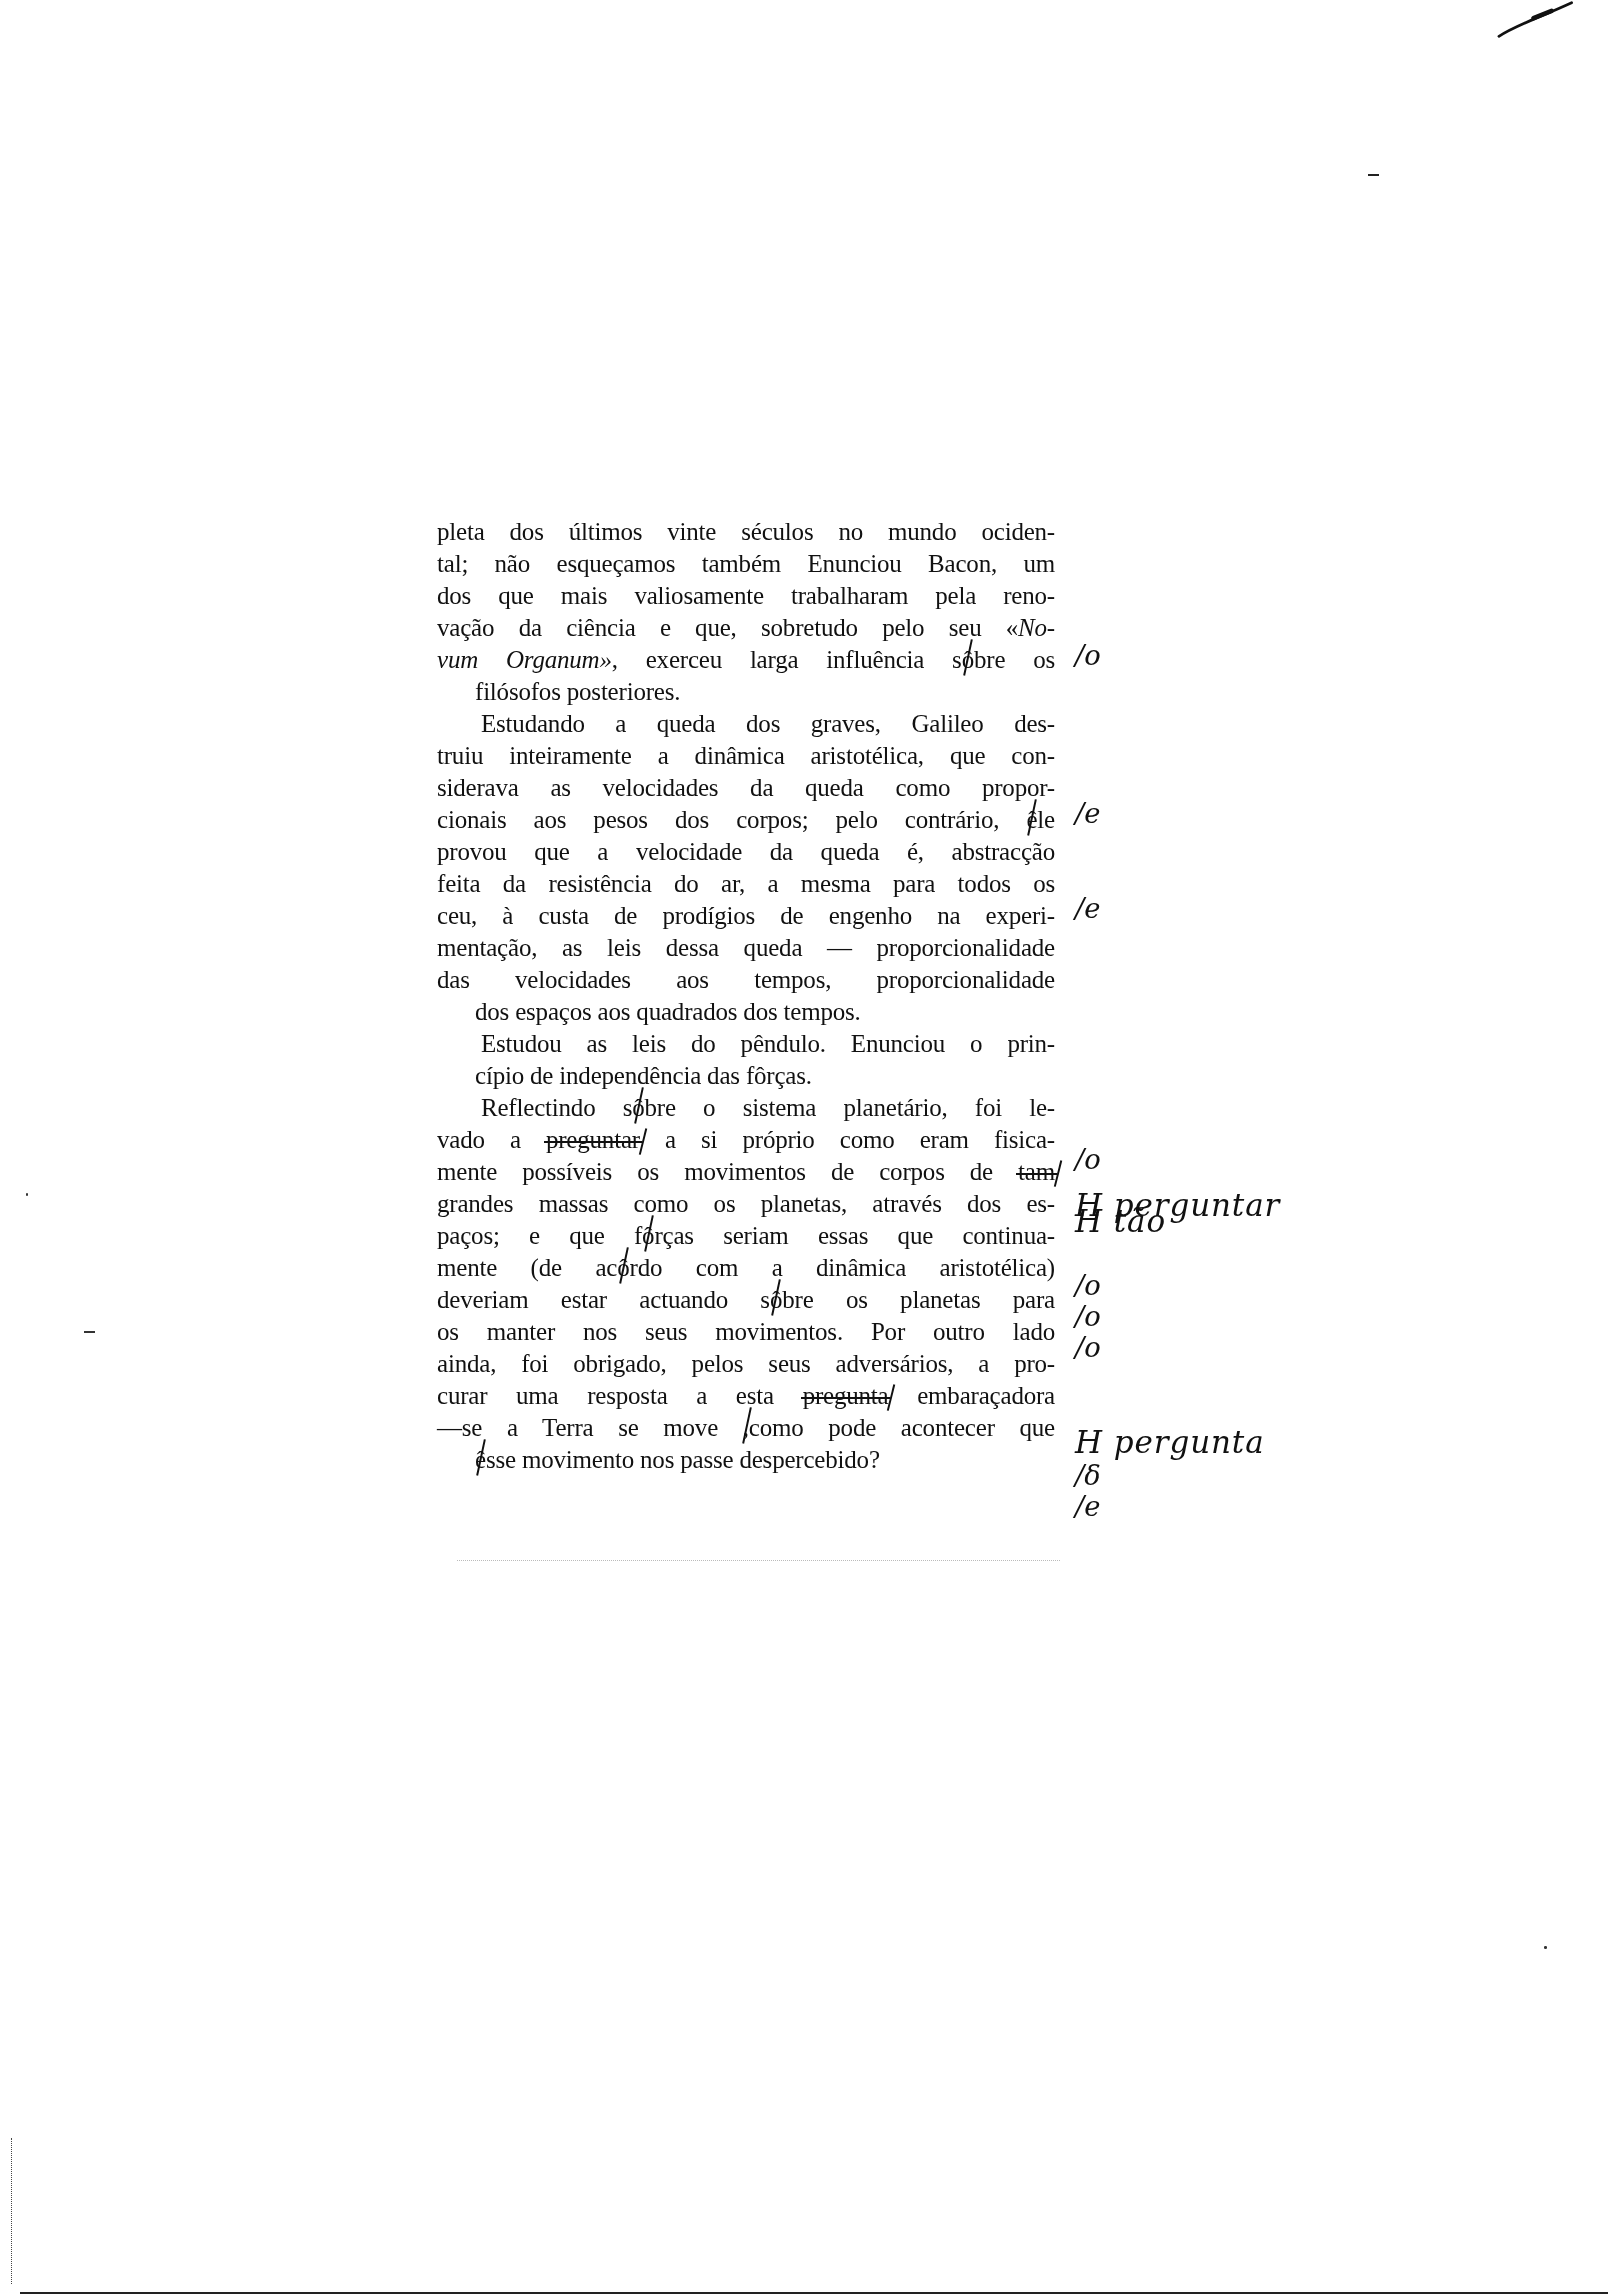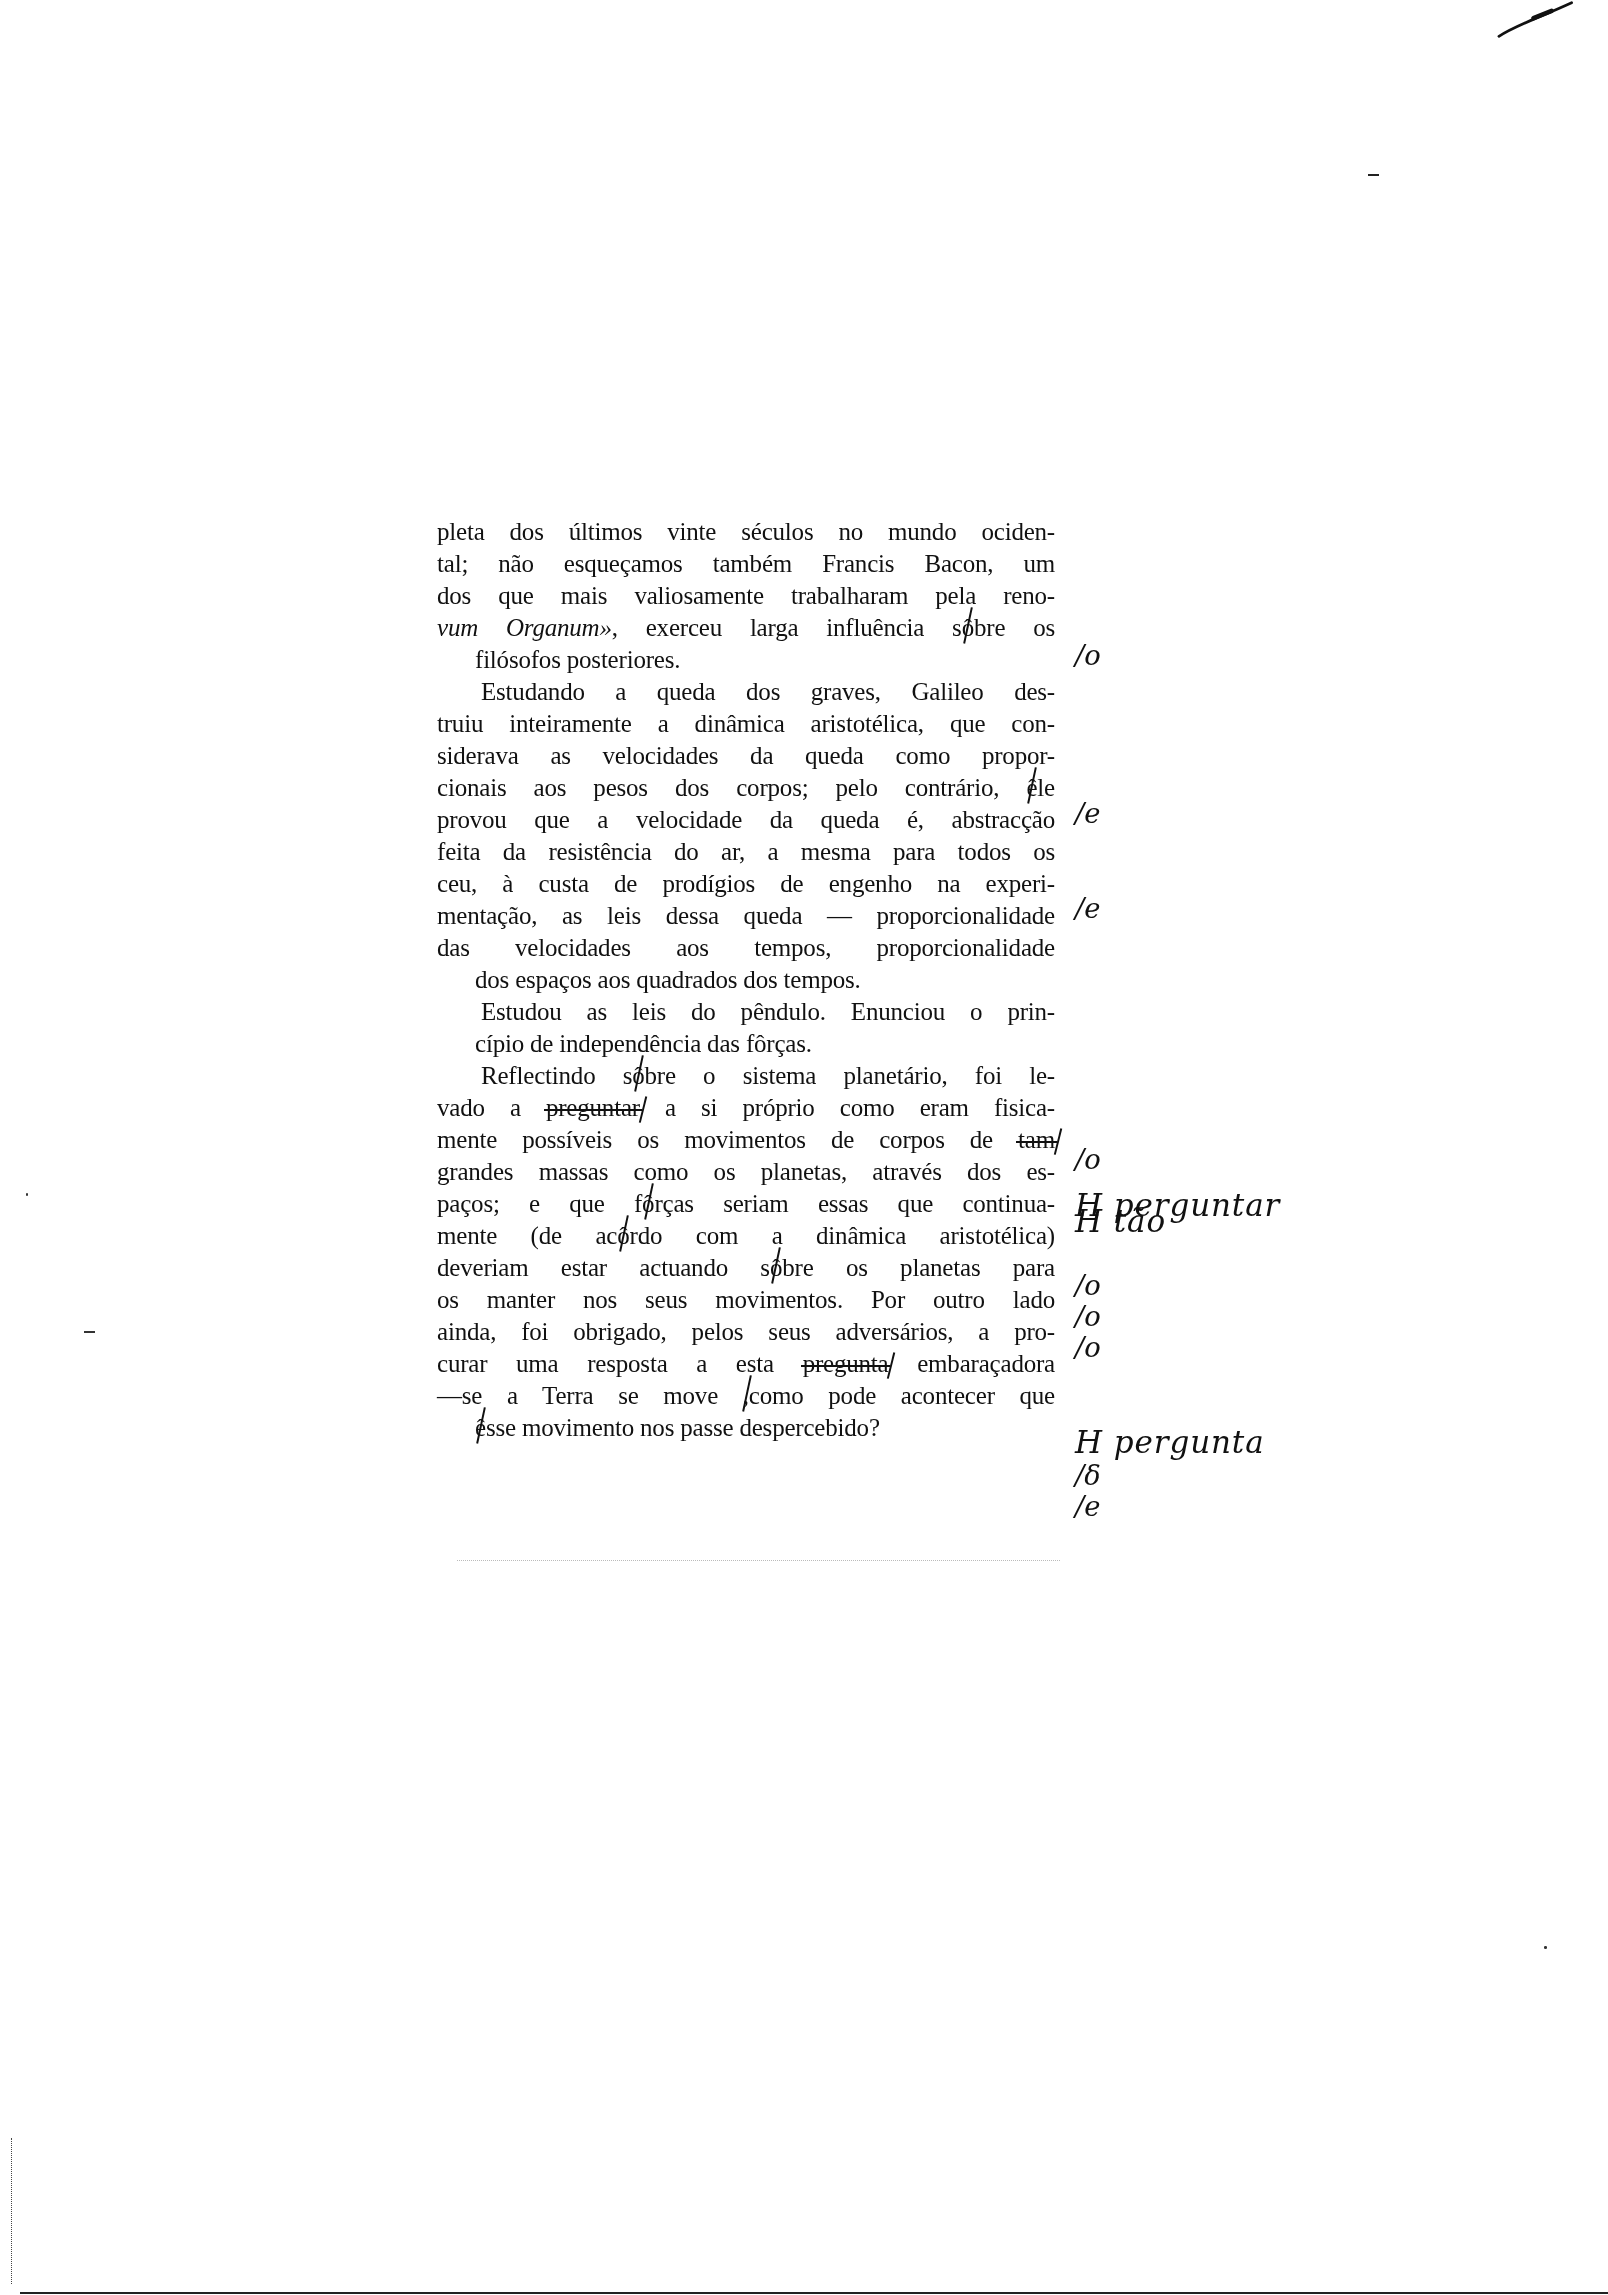--- a/index.html
+++ b/index.html
@@ -154,22 +154,23 @@
 
   <div class="speck" style="left:25.6px; top:1193px;"></div>
   <div class="speck" style="left:1544px; top:1946px;"></div>
   <div class="speck" style="left:84px; top:1331px; width:11px; height:1.8px; border-radius:0;"></div>
   <div class="left-edge"></div>
   <div class="bottom-edge"></div>
 
   <div class="text-block">
 
     <div class="line">pleta dos últimos vinte séculos no mundo ociden-</div>
-    <div class="line">tal; não esqueçamos também Francis Bacon, um</div>
+    <div class="line">tal; não esqueçamos também Enunciou Bacon, um</div>
     <div class="line">dos que mais valiosamente trabalharam pela reno-</div>
+    <div class="line"><span>vação da ciência e que, sobretudo pelo seu «</span><span class="italic">No-</span></div>
     <div class="line"><span class="italic">vum Organum»</span><span>, exerceu larga influência s</span><span class="slash-mark">ô</span><span>bre os</span></div>
     <div class="line last">filósofos posteriores.</div>
 
     <div class="line indent">Estudando a queda dos graves, Galileo des-</div>
     <div class="line">truiu inteiramente a dinâmica aristotélica, que con-</div>
     <div class="line">siderava as velocidades da queda como propor-</div>
     <div class="line"><span>cionais aos pesos dos corpos; pelo contrário, </span><span class="slash-mark">ê</span><span>le</span></div>
     <div class="line">provou que a velocidade da queda é, abstracção</div>
     <div class="line">feita da resistência do ar, a mesma para todos os</div>
     <div class="line">ceu, à custa de prodígios de engenho na experi-</div>

